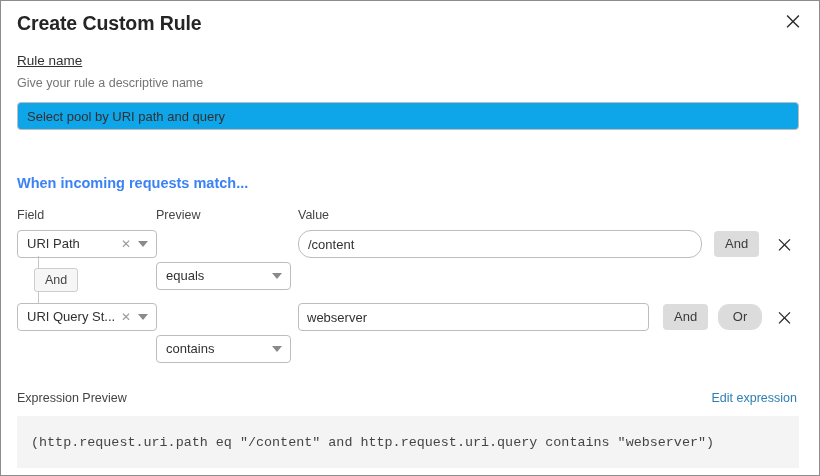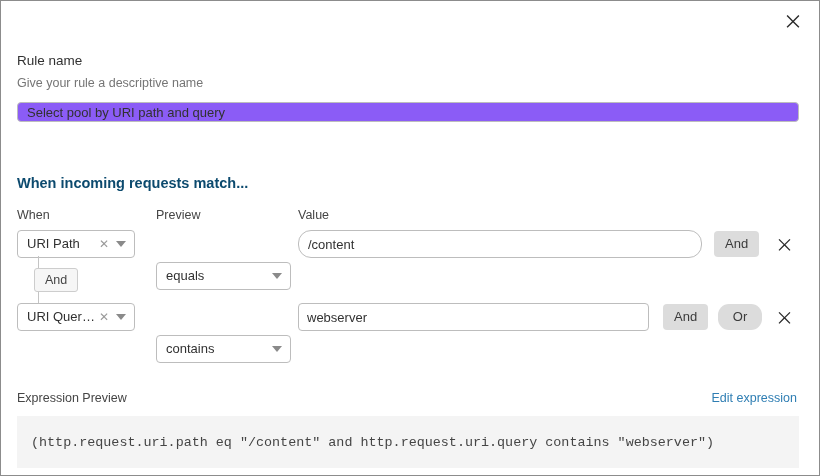--- a/index.html
+++ b/index.html
@@ -59,54 +59,55 @@
   
   .section-label {
     font-size: 13.5px;
     color: #313131;
     line-height: 16px;
   }
   #rule-name-label {
     position: absolute;
     left: 16px;
     top: 52px;
+    text-decoration: underline;
   }
   #rule-name-help {
     position: absolute;
     left: 16px;
     top: 74px;
     font-size: 12.5px;
     color: #757575;
     line-height: 16px;
   }
   #rule-name-input {
     position: absolute;
     left: 16px;
     top: 101px;
     width: 782px;
-    height: 20px;
+    height: 28px;
     box-sizing: border-box;
     border: 1px solid #bdbdbd;
     border-radius: 4px;
-    background: #8b5cf6;
+    background: #0ea5e9;
     font-family: "Liberation Sans", sans-serif;
     font-size: 13px;
     color: #313131;
     padding: 0 9px;
     outline: none;
   }
 
   
   #match-heading {
     position: absolute;
     left: 16px;
     top: 174px;
     font-size: 14.5px;
     font-weight: bold;
-    color: #0c4a6e;
+    color: #3b82f6;
     line-height: 17px;
   }
 
   .col-label {
     position: absolute;
     top: 207px;
     font-size: 12.5px;
     color: #454545;
     line-height: 15px;
   }
@@ -162,21 +163,21 @@
     flex: 0 0 auto;
     width: 0;
     height: 0;
     border-left: 5px solid transparent;
     border-right: 5px solid transparent;
     border-top: 6px solid #8a8a8a;
     margin-left: 1px;
     margin-right: 2px;
   }
 
-  .field-select    { left: 16px;  width: 118px; }
+  .field-select    { left: 16px;  width: 140px; }
   .operator-select { left: 155px; width: 135px; margin-top: 32px; }
   .value-input {
     left: 297px;
     padding: 0 9px;
     outline: none;
   }
   #value-input-1 { width: 404px; border-radius: 13px; }
   #value-input-2 { width: 351px; padding-left: 8px; }
 
   .logic-btn {
@@ -287,34 +288,35 @@
     white-space: nowrap;
     letter-spacing: 0px;
   }
 </style>
 </head>
 <body>
 
 <div id="dialog">
 
   <div id="header">
+    <h1 id="dialog-title">Create Custom Rule</h1>
     <button id="close-button" aria-label="Close">
       <svg width="14" height="14" viewBox="0 0 14 14">
         <path d="M1.6 1.0 L7 6.4 L12.4 1.0 L13.4 2.0 L8.0 7.4 L13.4 12.8 L12.4 13.8 L7 8.4 L1.6 13.8 L0.6 12.8 L6.0 7.4 L0.6 2.0 Z" fill="#2b2b2b"></path>
       </svg>
     </button>
   </div>
 
   <div id="rule-name-label" class="section-label">Rule name</div>
   <div id="rule-name-help">Give your rule a descriptive name</div>
   <input id="rule-name-input" type="text" value="Select pool by URI path and query" placeholder="" style="">
 
   <div id="match-heading">When incoming requests match...</div>
 
-  <div id="label-field" class="col-label">When</div>
+  <div id="label-field" class="col-label">Field</div>
   <div id="label-operator" class="col-label">Preview</div>
   <div id="label-value" class="col-label">Value</div>
 
   <div id="rule-row-1" class="rule-row">
     <div class="ctl select-box field-select">
       <span class="select-text">URI Path</span>
       <span class="clear-x">✕</span>
       <span class="caret"></span>
     </div>
     <div class="ctl select-box operator-select">

